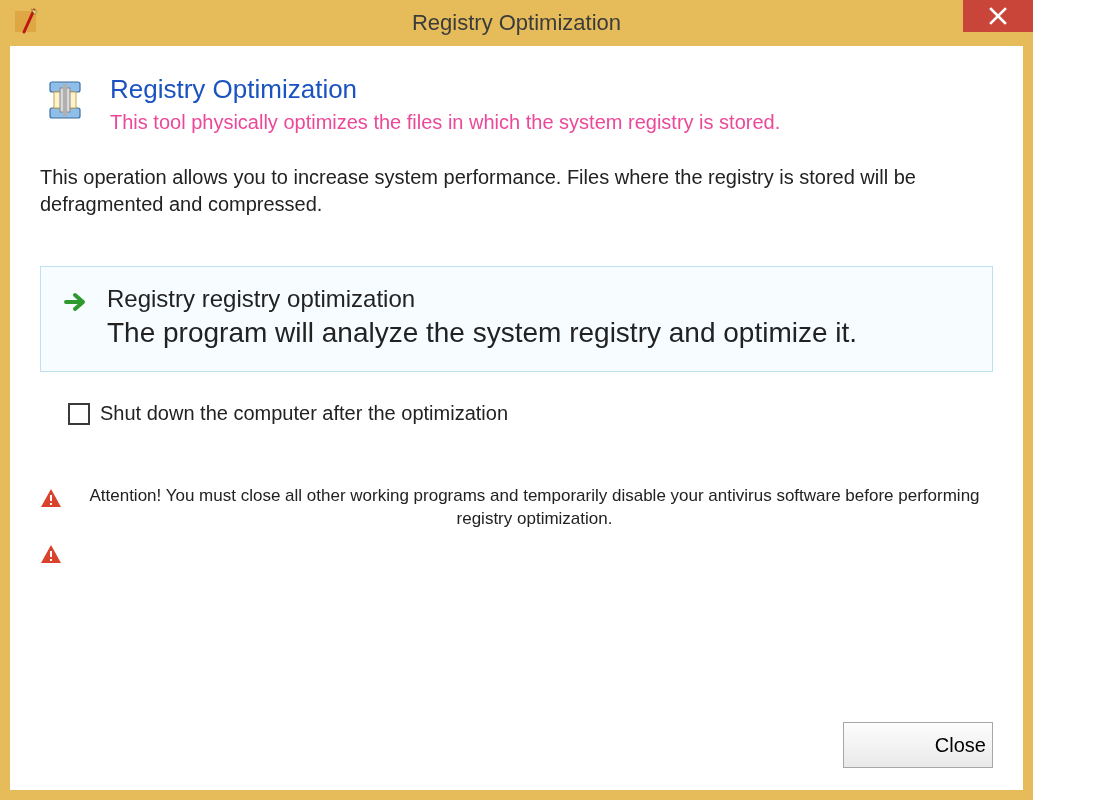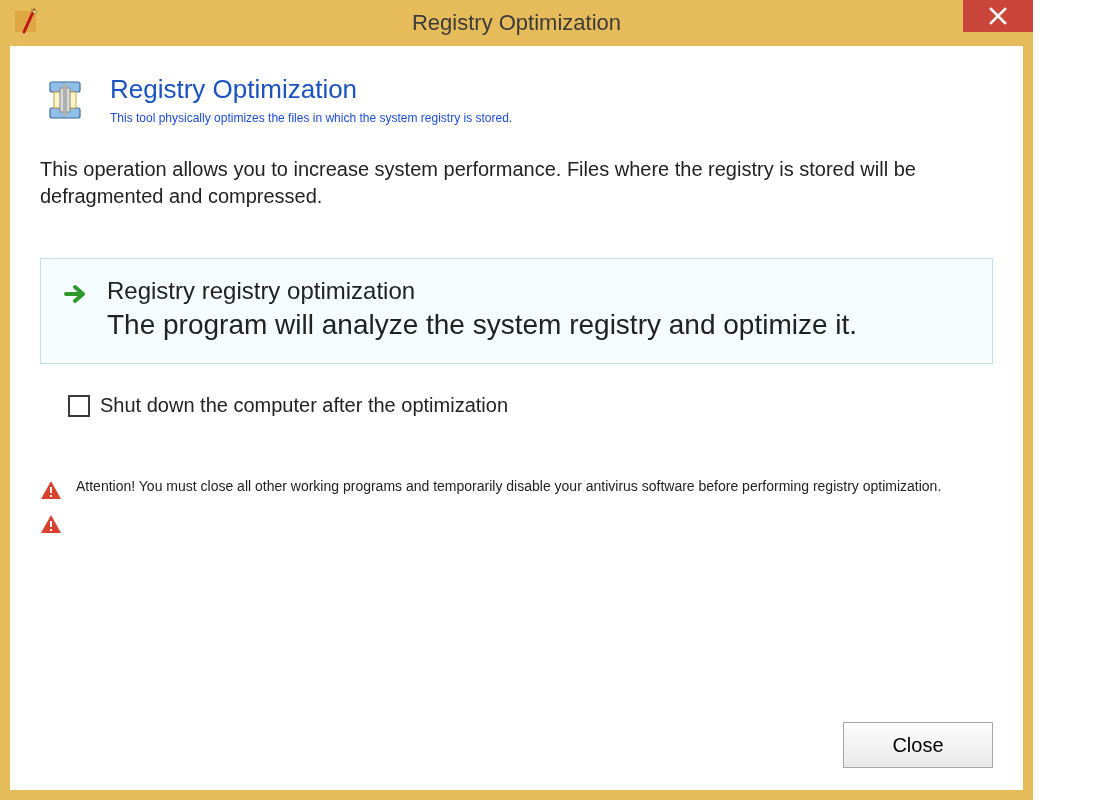--- a/index.html
+++ b/index.html
@@ -61,21 +61,21 @@
     background:#fff;
     position:relative;
     padding:28px 30px 28px 30px;
   }
   .hdr { display:flex; align-items:flex-start; gap:18px; }
   .hdr-icon { width:52px; height:52px; flex:none; }
   .hdr-title {
     font-size:26px; color:#1a52c0; font-weight:400; line-height:1.2;
     margin-bottom:6px;
   }
-  .hdr-sub { font-size:12px; color:#1d4ed8; }
+  .hdr-sub { font-size:20px; color:#ec4899; }
   .desc { margin-top:30px; font-size:20px; line-height:1.35; max-width:1000px; }
   .action {
     margin-top:48px;
     border:1px solid #bfe0f0;
     background:#f6fcff;
     padding:18px 20px 22px 22px;
     display:flex; gap:18px; align-items:flex-start;
     cursor:pointer;
   }
   .arrow { width:26px; height:26px; margin-top:4px; flex:none; }
@@ -86,31 +86,32 @@
     display:flex; align-items:center; gap:10px;
     font-size:20px;
   }
   .chk {
     width:22px; height:22px;
     border:2px solid #3a3a3a;
     background:#fff;
     cursor:pointer;
   }
   .warnings { margin-top:60px; }
-  .warn { display:flex; gap:14px; align-items:flex-start; margin-bottom:10px; font-size:14px; line-height:1.35; }
+  .warn { display:flex; gap:14px; align-items:flex-start; margin-bottom:10px; font-size:17px; line-height:1.35;text-align:center; }
   .warn svg { flex:none; margin-top:2px; }
   .footer {
     position:absolute; right:30px; bottom:22px;
   }
   .btn {
     min-width:150px; height:46px;
     background:linear-gradient(#fdfdfd,#e9e9e9);
     border:1px solid #a7a7a7;
     font-size:20px;
     cursor:pointer;
+    text-align:right;
   }
 </style>
 </head>
 <body>
 
 <div class="window">
 
   <div class="titlebar">
     <div class="sysicon">
       <div class="grid"></div>

